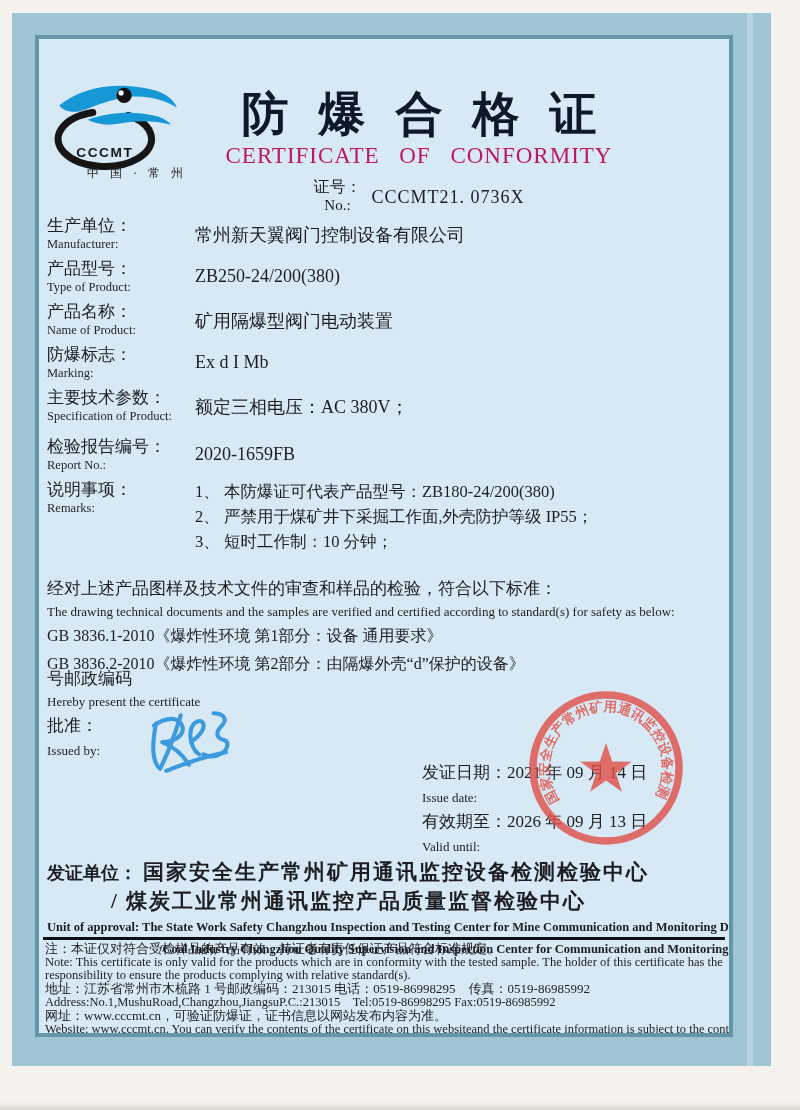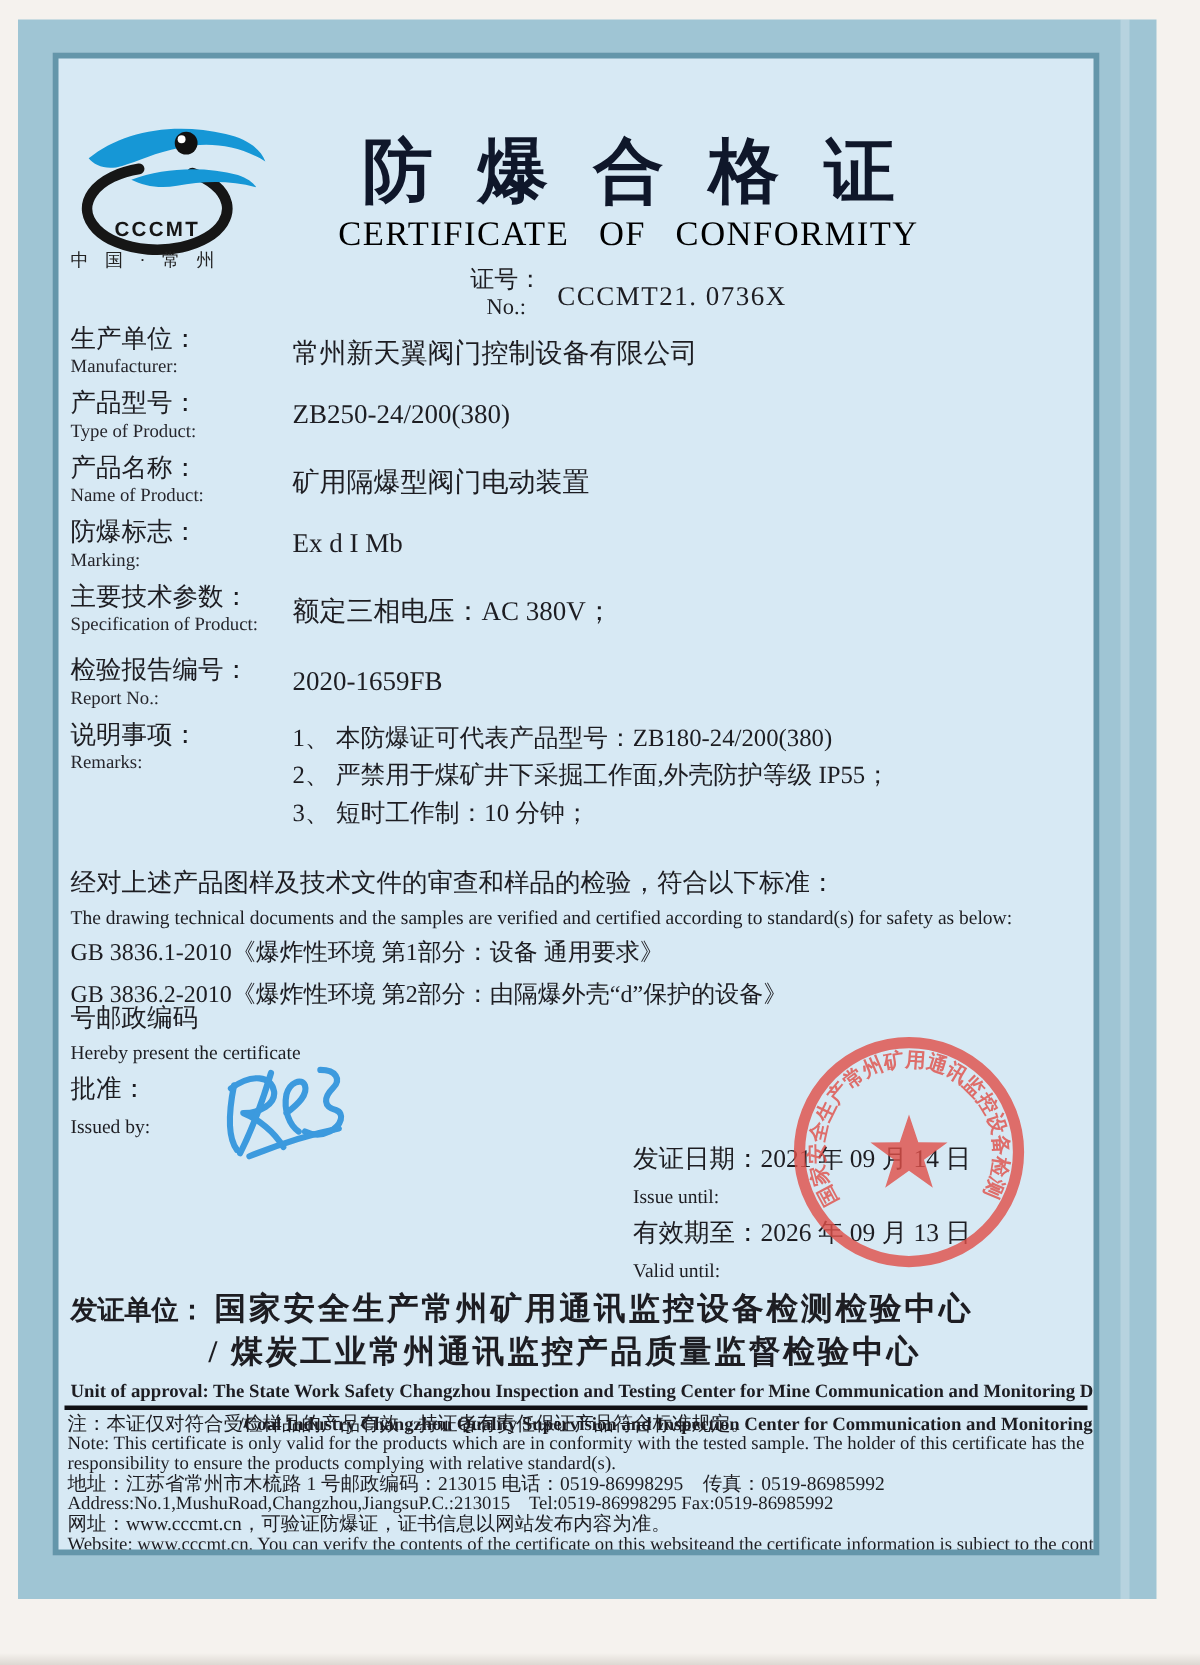--- a/index.html
+++ b/index.html
@@ -19,31 +19,31 @@
     background:rgba(255,255,255,.25);
   }
   .content{
     position:absolute;left:23px;top:22px;width:698px;height:1002px;
     border:4px solid #6496aa;background:#d7e9f4;box-sizing:border-box;
     overflow:hidden;
   }
   
   .logo-svg{position:absolute;left:12px;top:44px;width:132px;height:102px;}
   .logo-region{
-    position:absolute;left:8px;top:126px;width:140px;text-align:left;
+    position:absolute;left:8px;top:126px;width:140px;text-align:right;
     font-size:12px;letter-spacing:4px;color:#222;
   }
   .title-cn{
     position:absolute;left:158px;top:44px;width:444px;text-align:center;
     font-size:47px;font-weight:600;letter-spacing:30px;text-indent:30px;
     color:#0f172a;white-space:nowrap;
   }
   .title-en{
     position:absolute;left:158px;top:104px;width:444px;text-align:center;
-    font-size:23px;letter-spacing:1px;word-spacing:13px;color:#000000;
+    font-size:23px;letter-spacing:1px;word-spacing:13px;color:#be185d;
   }
   .certno-row{
     position:absolute;left:158px;top:138px;width:444px;
     display:flex;justify-content:center;align-items:center;gap:10px;
   }
   .certno-labels{text-align:center;line-height:19px;}
   .certno-cn{font-size:16px;}
   .certno-en{font-size:15px;text-align:center;}
   .certno-value{font-size:18px;letter-spacing:1px;padding-top:2px;}
   
@@ -72,21 +72,21 @@
   .sec-dates{position:absolute;left:383px;top:720px;z-index:1;}
   .date-cn{font-size:17px;line-height:28px;white-space:nowrap;}
   .date-en{font-size:13px;line-height:21px;}
   
   .stamp-svg{position:absolute;left:484px;top:646px;width:166px;height:166px;opacity:.8;z-index:4;}
   
   .sec-unit{position:absolute;left:8px;right:4px;top:818px;}
   .unit-row1{display:flex;align-items:flex-start;}
   .unit-label{font-size:18px;font-weight:bold;width:96px;flex:none;padding-top:4px;}
   .unit-cn1{font-size:21px;font-weight:bold;letter-spacing:2px;line-height:30px;white-space:nowrap;}
-  .unit-cn2{font-size:21px;font-weight:bold;letter-spacing:2px;line-height:29px;margin-left:92px;white-space:nowrap;}
+  .unit-cn2{font-size:21px;font-weight:bold;letter-spacing:2px;line-height:29px;margin-left:64px;white-space:nowrap;}
   .unit-en1{font-size:12.5px;font-weight:bold;line-height:23px;white-space:nowrap;}
   .unit-en2{font-size:12.5px;font-weight:bold;line-height:20px;margin-left:112px;white-space:nowrap;}
   .divider{position:absolute;left:4px;right:4px;top:898px;border-top:3px solid #101014;}
   
   .sec-footer{position:absolute;left:6px;right:4px;top:903px;}
   .ft-cn{font-size:13px;line-height:14px;white-space:nowrap;}
   .ft-en{font-size:12.5px;line-height:13px;white-space:nowrap;}
   .scan-edge{position:absolute;left:0;right:0;bottom:0;height:8px;
     background:linear-gradient(#f5f2ee,#ddd8d2);}
 </style>
@@ -193,21 +193,21 @@
           <path d="M8,22 C22,12 34,14 36,24 C37,32 27,38 16,38 C26,42 36,50 42,60"></path>
           <path d="M34,12 C28,32 22,48 14,64"></path>
           <path d="M44,38 C52,32 58,26 56,20 C54,15 46,18 44,26 C42,36 46,46 52,50"></path>
           <path d="M66,10 C76,10 80,16 74,22 C68,28 68,34 76,36 C82,38 80,46 72,50 C66,53 60,52 56,50"></path>
           <path d="M20,66 C40,58 58,52 78,48"></path>
         </g>
       </svg>
 
       <div class="sec-dates">
         <div class="date-cn"><span>发证日期：</span><span>2021 年 09 月 14 日</span></div>
-        <div class="date-en">Issue until:</div>
+        <div class="date-en">Issue date:</div>
         <div class="date-cn"><span>有效期至：</span><span>2026 年 09 月 13 日</span></div>
         <div class="date-en">Valid until:</div>
       </div>
 
       <svg class="stamp-svg" viewBox="0 0 166 166">
         <defs>
           <path id="sealArc" d="M36.3,115.7 A57,57 0 1 1 129.7,115.7" fill="none"></path>
         </defs>
         <circle cx="83" cy="83" r="73" fill="none" stroke="#e04f48" stroke-width="7.5"></circle>
         <polygon points="83,58 89.2,76.5 108.7,76.7 93,88.2 98.9,106.8 83,95.5 67.1,106.8 73,88.2 57.3,76.7 76.8,76.5" fill="#e04f48"></polygon>

